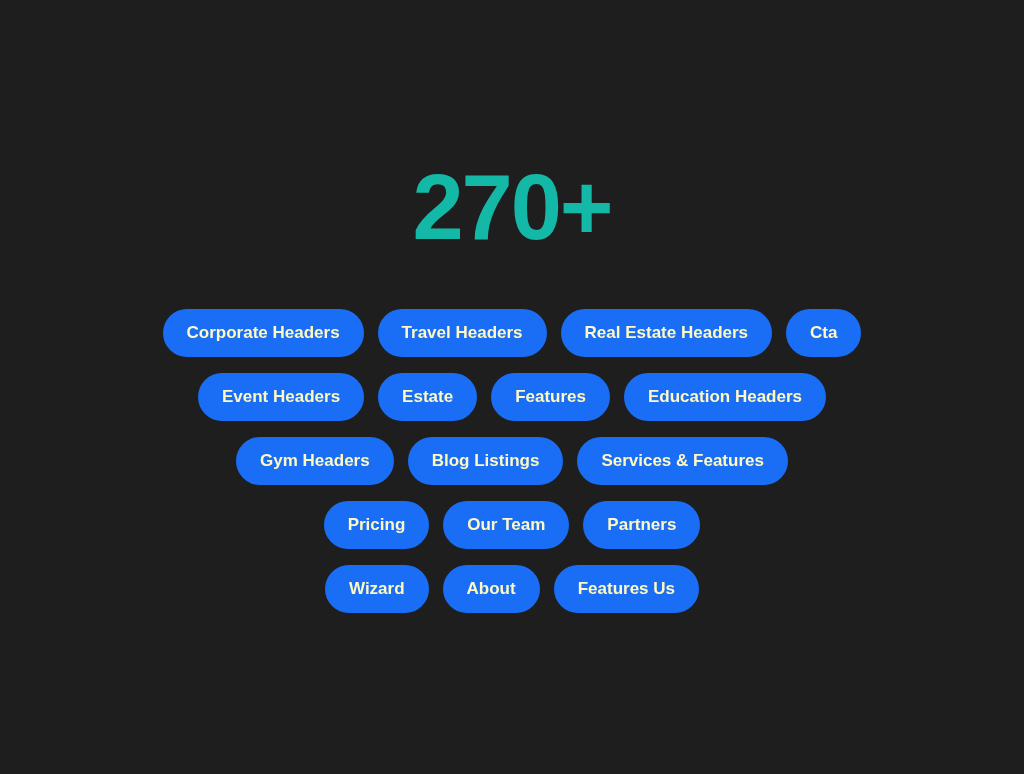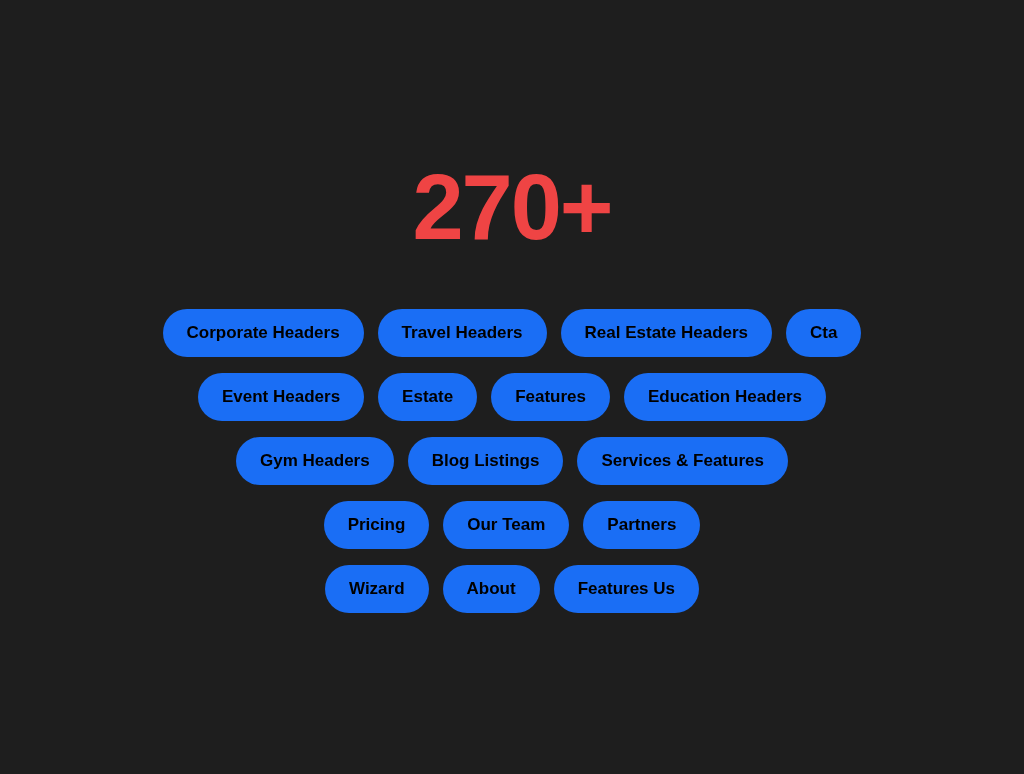--- a/index.html
+++ b/index.html
@@ -24,21 +24,21 @@
       display: flex;
       flex-direction: column;
       align-items: center;
       text-align: center;
       margin-bottom: 40px;
     }
 
     .hero-number {
       font-size: 92px;
       font-weight: 900;
-      color: #ef4444;
+      color: #14b8a6;
       line-height: 1;
       letter-spacing: -2px;
       margin-bottom: 16px;
     }
 
     .hero-subtitle {
       font-size: 22px;
       color: #cccccc;
       line-height: 1.5;
       font-weight: 400;
@@ -57,21 +57,21 @@
     .tag-row {
       display: flex;
       flex-direction: row;
       justify-content: center;
       gap: 14px;
       flex-wrap: nowrap;
     }
 
     .tag {
       background-color: #1a6ef5;
-      color: #000000;
+      color: #fef9c3;
       font-size: 17px;
       font-weight: 700;
       padding: 14px 24px;
       border-radius: 50px;
       cursor: pointer;
       white-space: nowrap;
       transition: background-color 0.2s;
       user-select: none;
     }
   </style>

